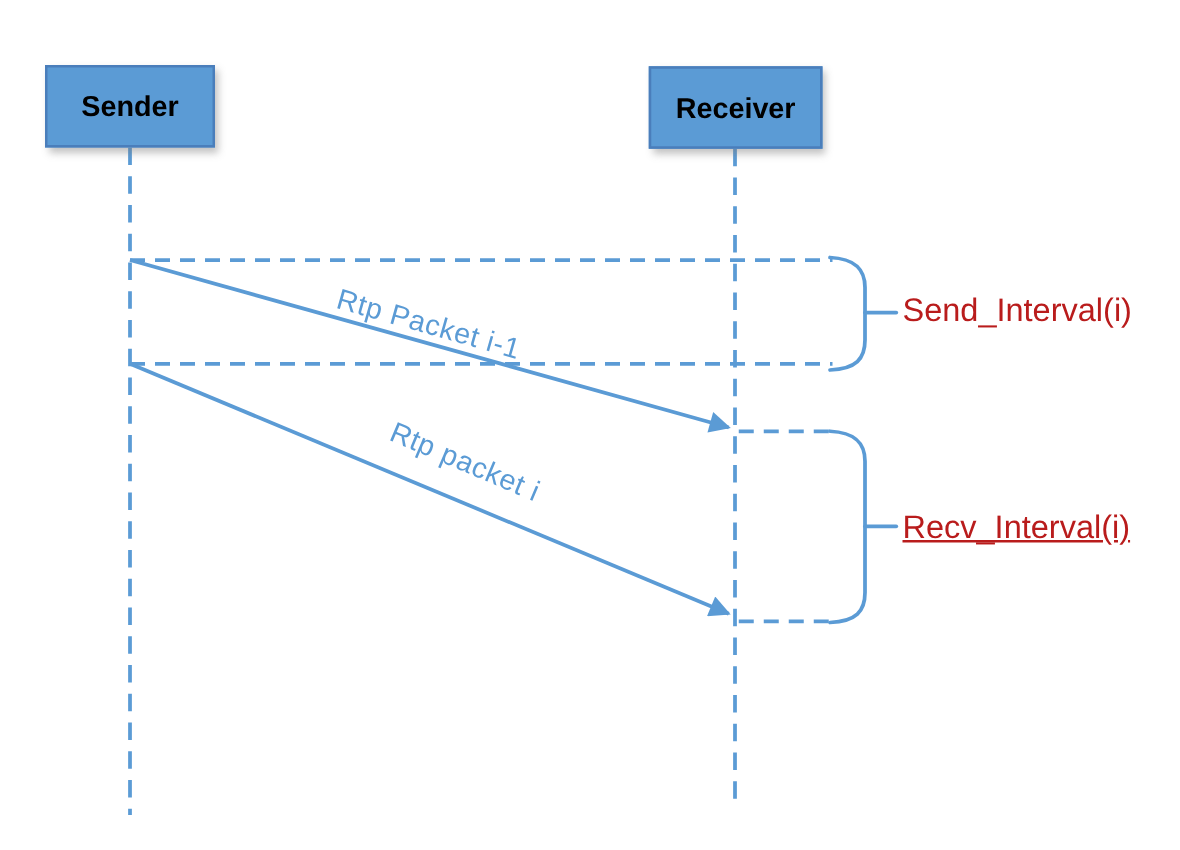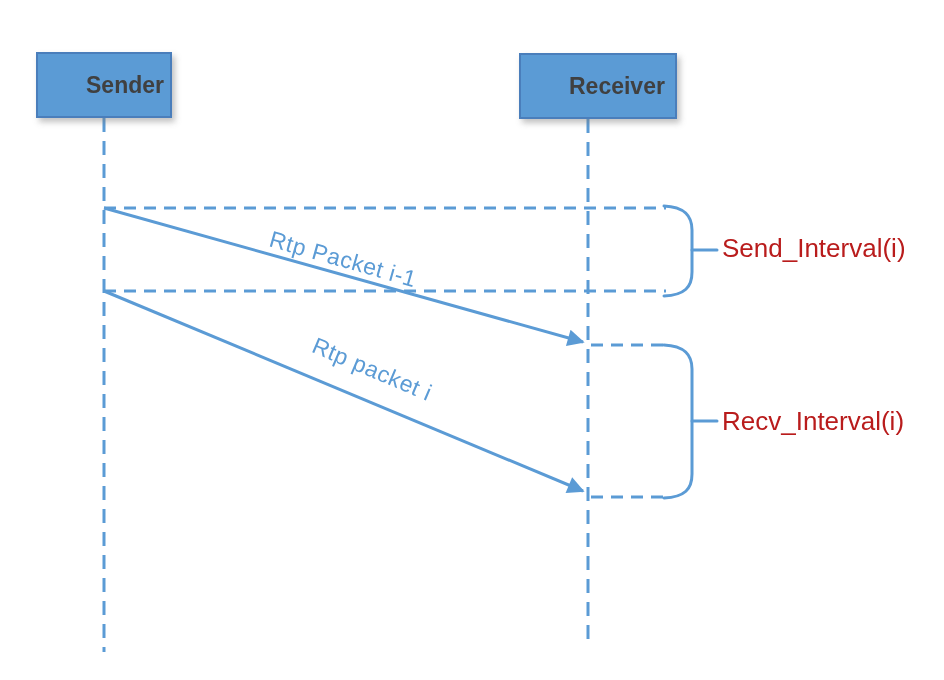--- a/index.html
+++ b/index.html
@@ -20,29 +20,28 @@
     left: 0;
     top: 0;
   }
   .actor-box {
     position: absolute;
     background: #5B9BD5;
     border: 2px solid #4A7EBB;
     box-sizing: border-box;
     display: flex;
     align-items: center;
-    justify-content: flex-start;
-    color: #404040;
+    justify-content: center;
+    color: #000000;
     font-size: 23px;
     font-weight: bold;
     box-shadow: 3px 4px 6px rgba(120,120,120,0.45);
-    padding-left: 48px;
   }
   .actor-sender   { left: 36px;  top: 52px; width: 136px; height: 66px; }
-  .actor-receiver { left: 519px; top: 53px; width: 158px; height: 66px; }
+  .actor-receiver { left: 519px; top: 53px; width: 139px; height: 66px; }
   .msg-label {
     position: absolute;
     color: #5B9BD5;
     font-size: 23px;
     text-align: center;
     white-space: nowrap;
     letter-spacing: 0.5px;
   }
   .msg-label-1 {
     left: 238px; top: 246px; width: 210px;
@@ -52,21 +51,21 @@
     left: 287px; top: 356px; width: 170px;
     transform: rotate(23deg);
   }
   .interval-label {
     position: absolute;
     color: #b91c1c;
     font-size: 26px;
     white-space: nowrap;
   }
   .interval-label-1 { left: 722px; top: 233px; }
-  .interval-label-2 { left: 722px; top: 406px; }
+  .interval-label-2 { left: 722px; top: 406px; text-decoration: underline; }
 </style>
 </head>
 <body>
 
 <div class="stage">
 
   <svg class="layer" width="944" height="680" viewBox="0 0 944 680">
     <defs>
       <marker id="arrowhead" viewBox="0 0 10 10" refX="9" refY="5" markerWidth="21" markerHeight="17" orient="auto" markerUnits="userSpaceOnUse">
         <path d="M0,0 L10,5 L0,10 z" fill="#5B9BD5"></path>

